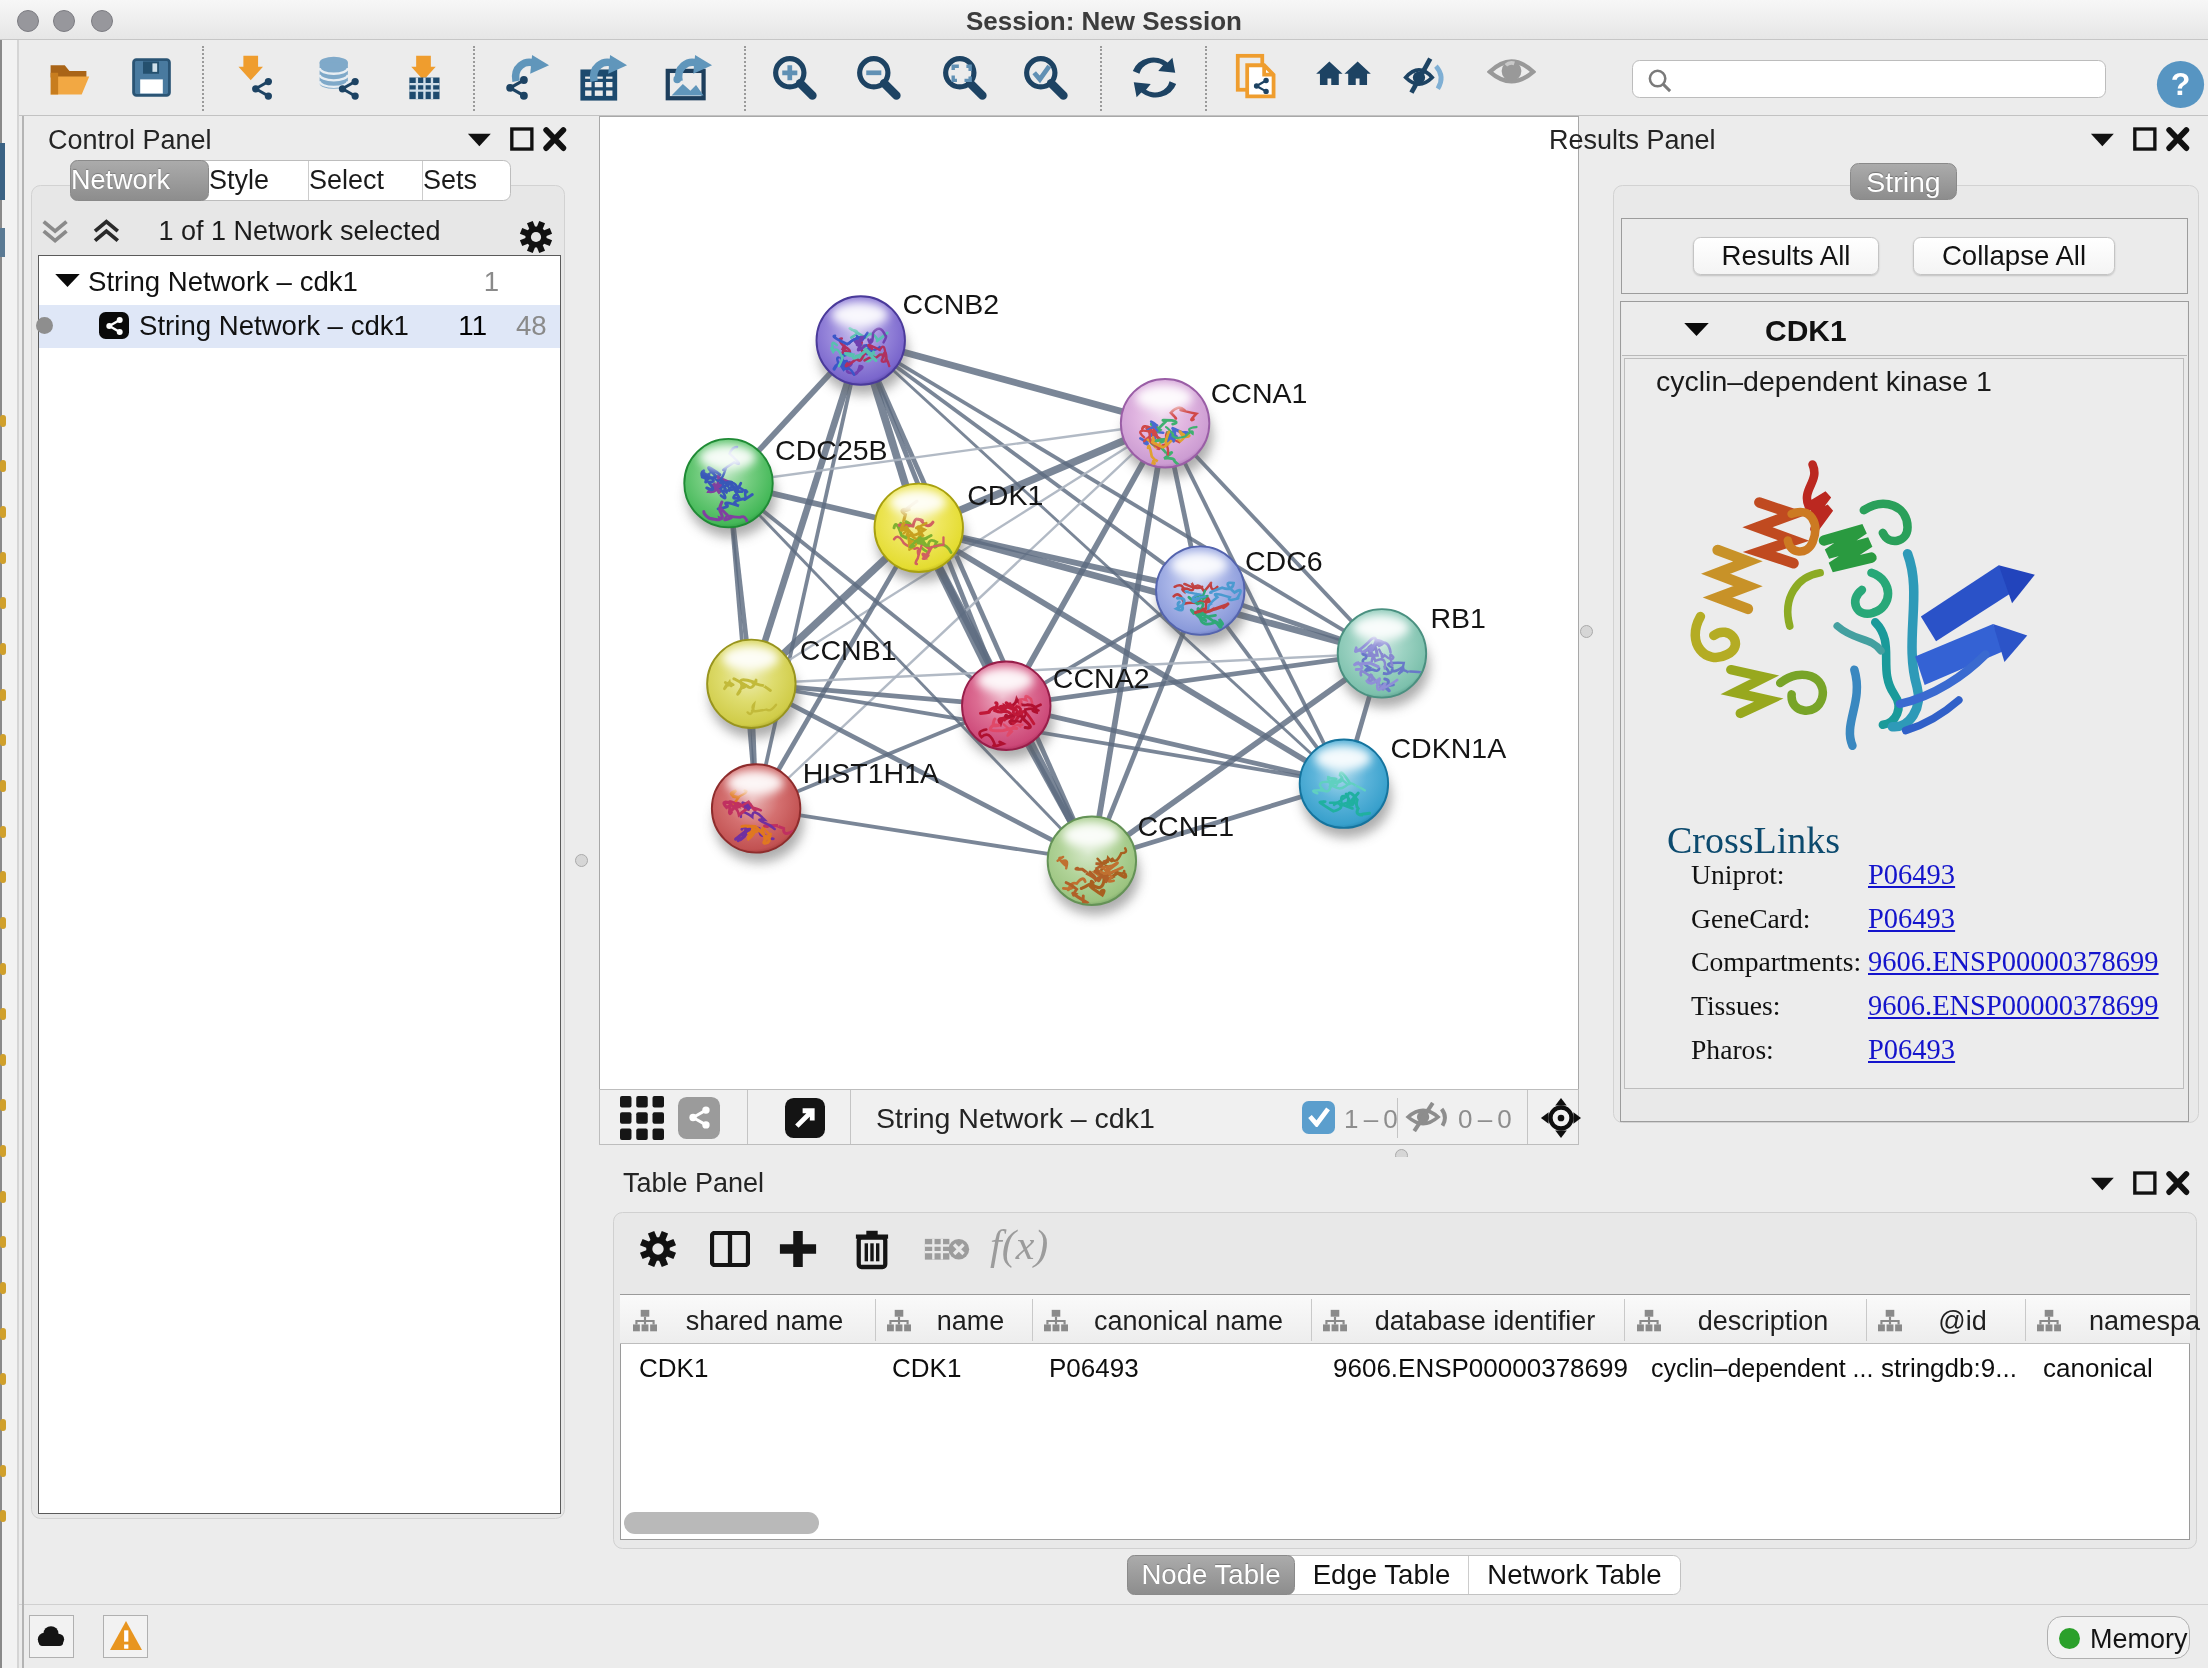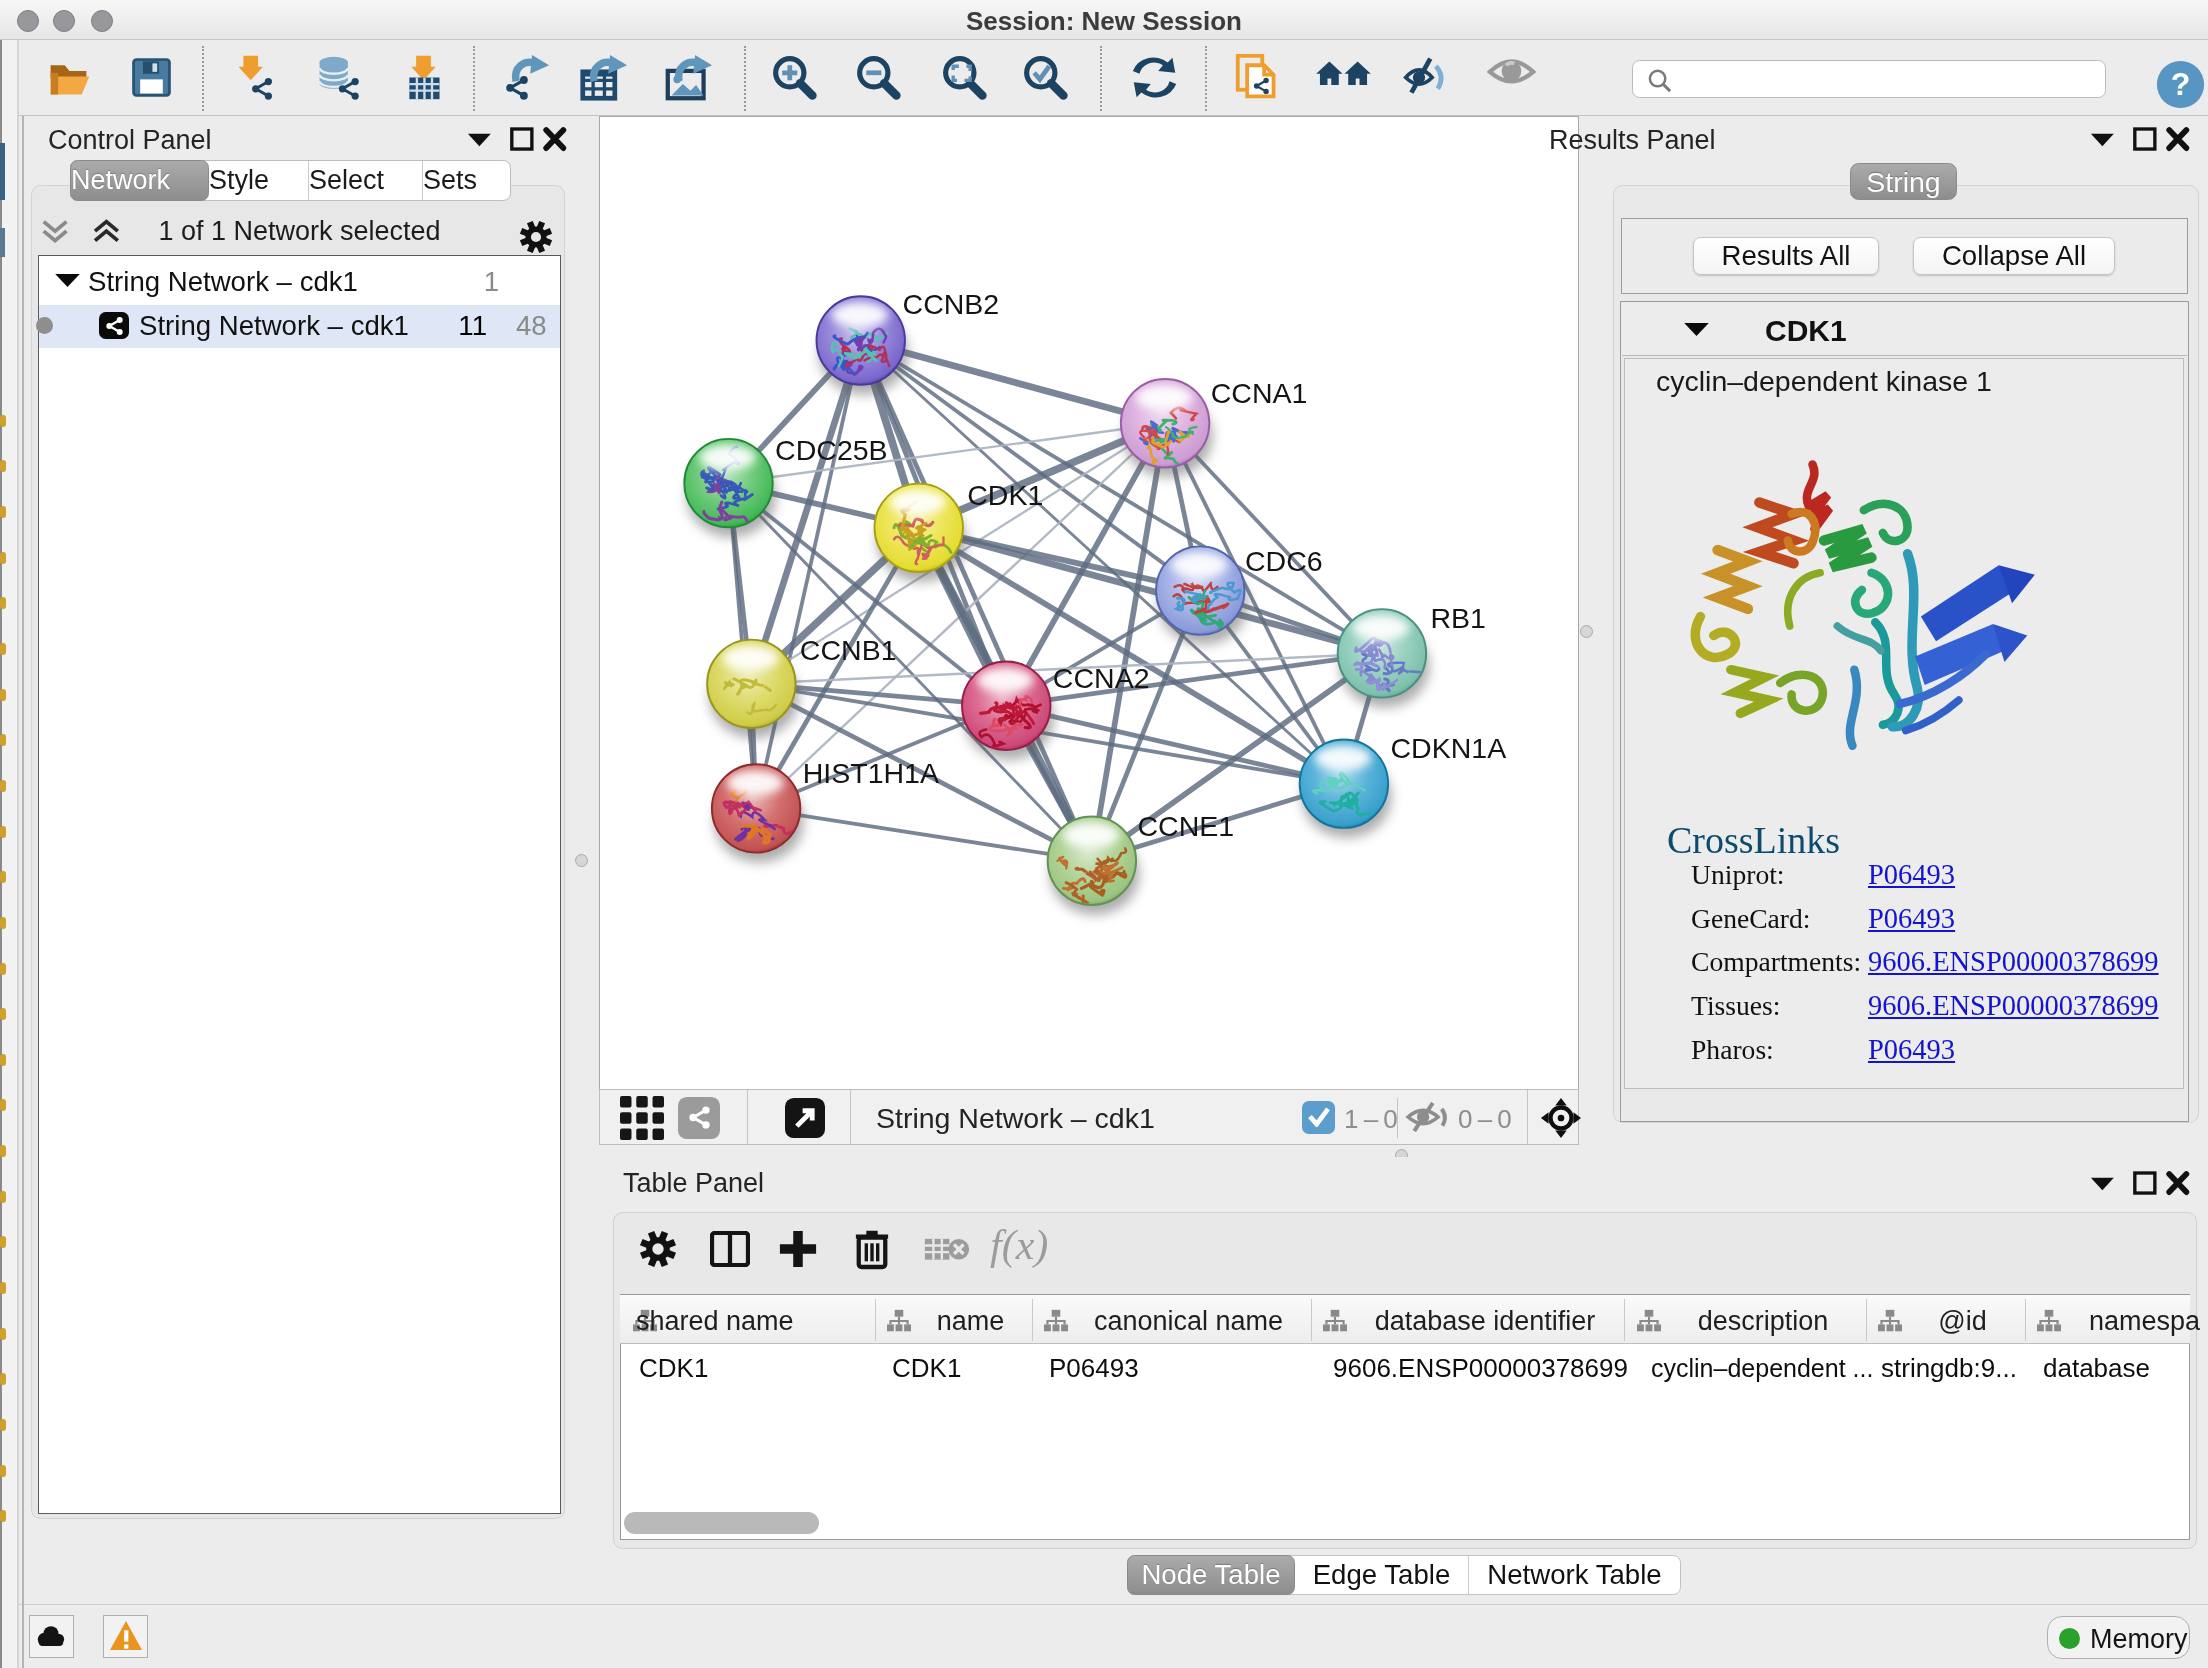--- a/index.html
+++ b/index.html
@@ -716,21 +716,21 @@
 <div class="abs" style="left:875px;top:1299px;height:42px;border-left:1px solid #c9c9c9"></div>
 <svg class="abs" style="left:632px;top:1309px" width="26" height="24" viewBox="0 0 30 28">
     <g fill="#8a8a8a">
       <rect x="10" y="1" width="10" height="8"></rect>
       <rect x="1" y="18" width="8" height="8"></rect>
       <rect x="11" y="18" width="8" height="8"></rect>
       <rect x="21" y="18" width="8" height="8"></rect>
     </g>
     <path d="M15,9 v5 M5,18 v-4 h20 v4 M15,14 v4" fill="none" stroke="#8a8a8a" stroke-width="2.5"></path>
   </svg>
-<div class="abs" style="left:636px;top:1306px;width:213px;font-size:27px;color:#1e1e1e">shared name</div>
+<div class="abs" style="left:658px;top:1306px;width:213px;text-align:center;font-size:27px;color:#1e1e1e">shared name</div>
 <div class="abs" style="left:1032px;top:1299px;height:42px;border-left:1px solid #c9c9c9"></div>
 <svg class="abs" style="left:886px;top:1309px" width="26" height="24" viewBox="0 0 30 28">
     <g fill="#8a8a8a">
       <rect x="10" y="1" width="10" height="8"></rect>
       <rect x="1" y="18" width="8" height="8"></rect>
       <rect x="11" y="18" width="8" height="8"></rect>
       <rect x="21" y="18" width="8" height="8"></rect>
     </g>
     <path d="M15,9 v5 M5,18 v-4 h20 v4 M15,14 v4" fill="none" stroke="#8a8a8a" stroke-width="2.5"></path>
   </svg>
@@ -788,21 +788,21 @@
     </g>
     <path d="M15,9 v5 M5,18 v-4 h20 v4 M15,14 v4" fill="none" stroke="#8a8a8a" stroke-width="2.5"></path>
   </svg>
 <div class="abs" style="left:2089px;top:1306px;width:112px;overflow:hidden;white-space:nowrap;font-size:27px;color:#1e1e1e">namespace</div>
 <div class="abs" style="left:639px;top:1353px;font-size:26px;color:#0e0e0e">CDK1</div>
 <div class="abs" style="left:892px;top:1353px;font-size:26px;color:#0e0e0e">CDK1</div>
 <div class="abs" style="left:1049px;top:1353px;font-size:26px;color:#0e0e0e">P06493</div>
 <div class="abs" style="left:1333px;top:1353px;font-size:26px;color:#0e0e0e">9606.ENSP00000378699</div>
 <div class="abs" style="left:1651px;top:1353px;font-size:26px;color:#0e0e0e"><span style="font-size:25px">cyclin–dependent ...</span></div>
 <div class="abs" style="left:1881px;top:1353px;font-size:26px;color:#0e0e0e">stringdb:9...</div>
-<div class="abs" style="left:2043px;top:1353px;font-size:26px;color:#0e0e0e">database</div>
+<div class="abs" style="left:2043px;top:1353px;font-size:26px;color:#0e0e0e">canonical</div>
 <div class="abs" style="left:624px;top:1512px;width:195px;height:22px;background:#b9b9b9;border-radius:11.4px"></div>
 <div class="abs" style="left:1127px;top:1555px;width:554px;height:40px;background:#fff;border:1px solid #c2c2c2;border-radius:7.6px;display:flex;font-size:27.6px;text-align:center;line-height:38px;color:#111">
 <div class="graytab" style="width:168px;height:40px;border-radius:7.6px;margin:-1px 0 -1px -1px;text-shadow:0 -1px 1px rgba(0,0,0,0.25)">Node Table</div>
 <div style="width:174px;border-right:1px solid #ccc">Edge Table</div>
 <div style="flex:1">Network Table</div>
   </div>
 <div class="abs" style="left:0;top:1604px;width:2208px;height:65px;background:#ececec;border-top:1px solid #d0d0d0"></div>
 <div class="abs" style="left:28.5px;top:1615px;width:45px;height:43px;background:#f2f2f2;border:1.9px solid #b0b0b0">
     <svg style="position:absolute;left:5.7px;top:8.6px" width="31" height="23" viewBox="0 0 33 24">
       <g fill="#141414">

